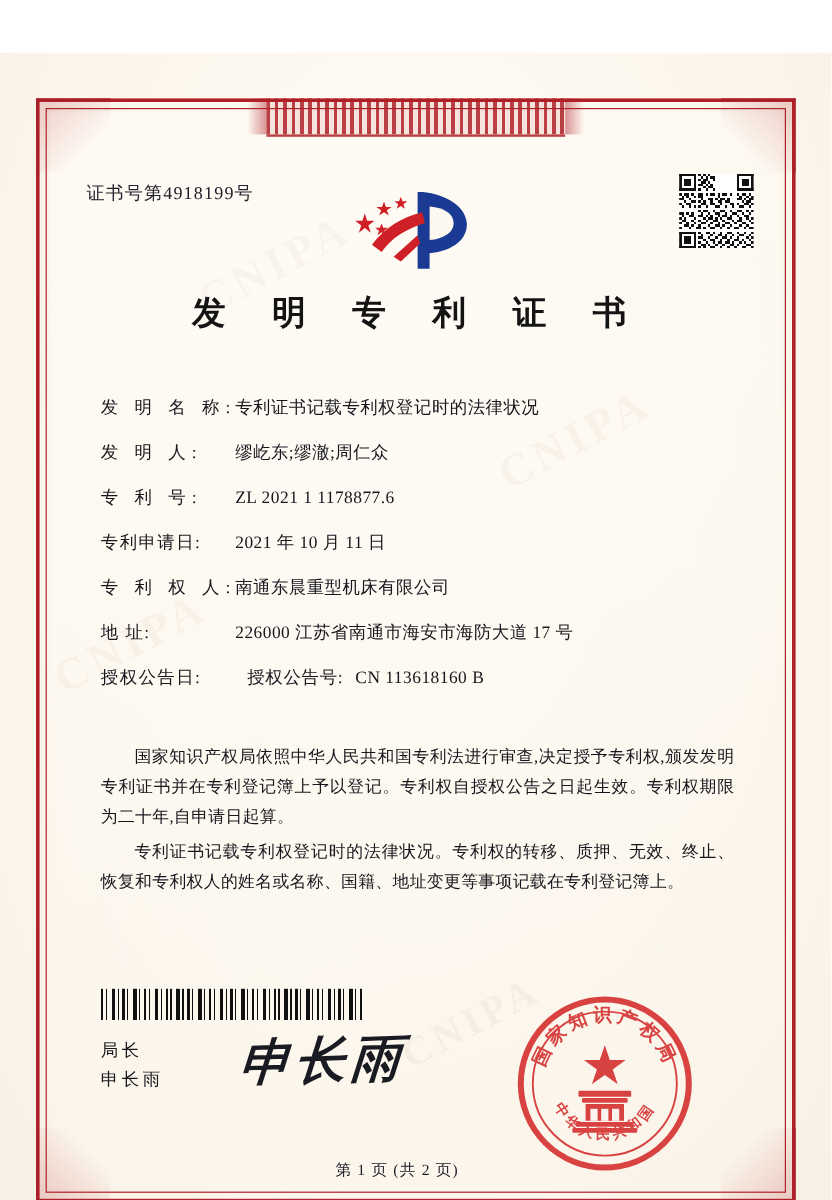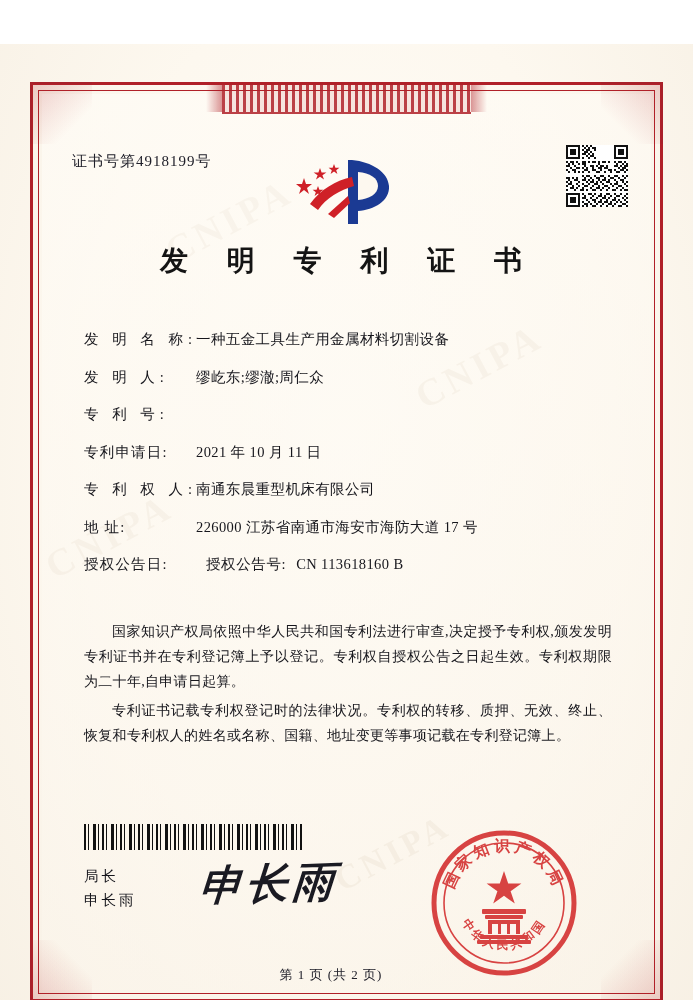--- a/index.html
+++ b/index.html
@@ -525,28 +525,29 @@
         <polygon points="22,30 23.4,33.8 27.4,33.8 24.2,36.2 25.4,40 22,37.6 18.6,40 19.8,36.2 16.6,33.8 20.6,33.8"></polygon>
       </g>
     </svg>
   </div>
 
   <div class="doc-title">发 明 专 利 证 书</div>
 
   <div class="fields">
     <div class="row">
       <span class="label">发 明 名 称:</span>
-      <span class="value">一种五金工具生产用金属材料切割设备</span>
+      <span class="value">专利证书记载专利权登记时的法律状况</span>
     </div>
     <div class="row">
       <span class="label">发 明 人:</span>
       <span class="value">缪屹东;缪澈;周仁众</span>
     </div>
     <div class="row">
       <span class="label">专 利 号:</span>
+      <span class="value">ZL 2021 1 1178877.6</span>
     </div>
     <div class="row">
       <span class="label tight">专利申请日:</span>
       <span class="value">2021 年 10 月 11 日</span>
     </div>
     <div class="row">
       <span class="label">专 利 权 人:</span>
       <span class="value">南通东晨重型机床有限公司</span>
     </div>
     <div class="row">

